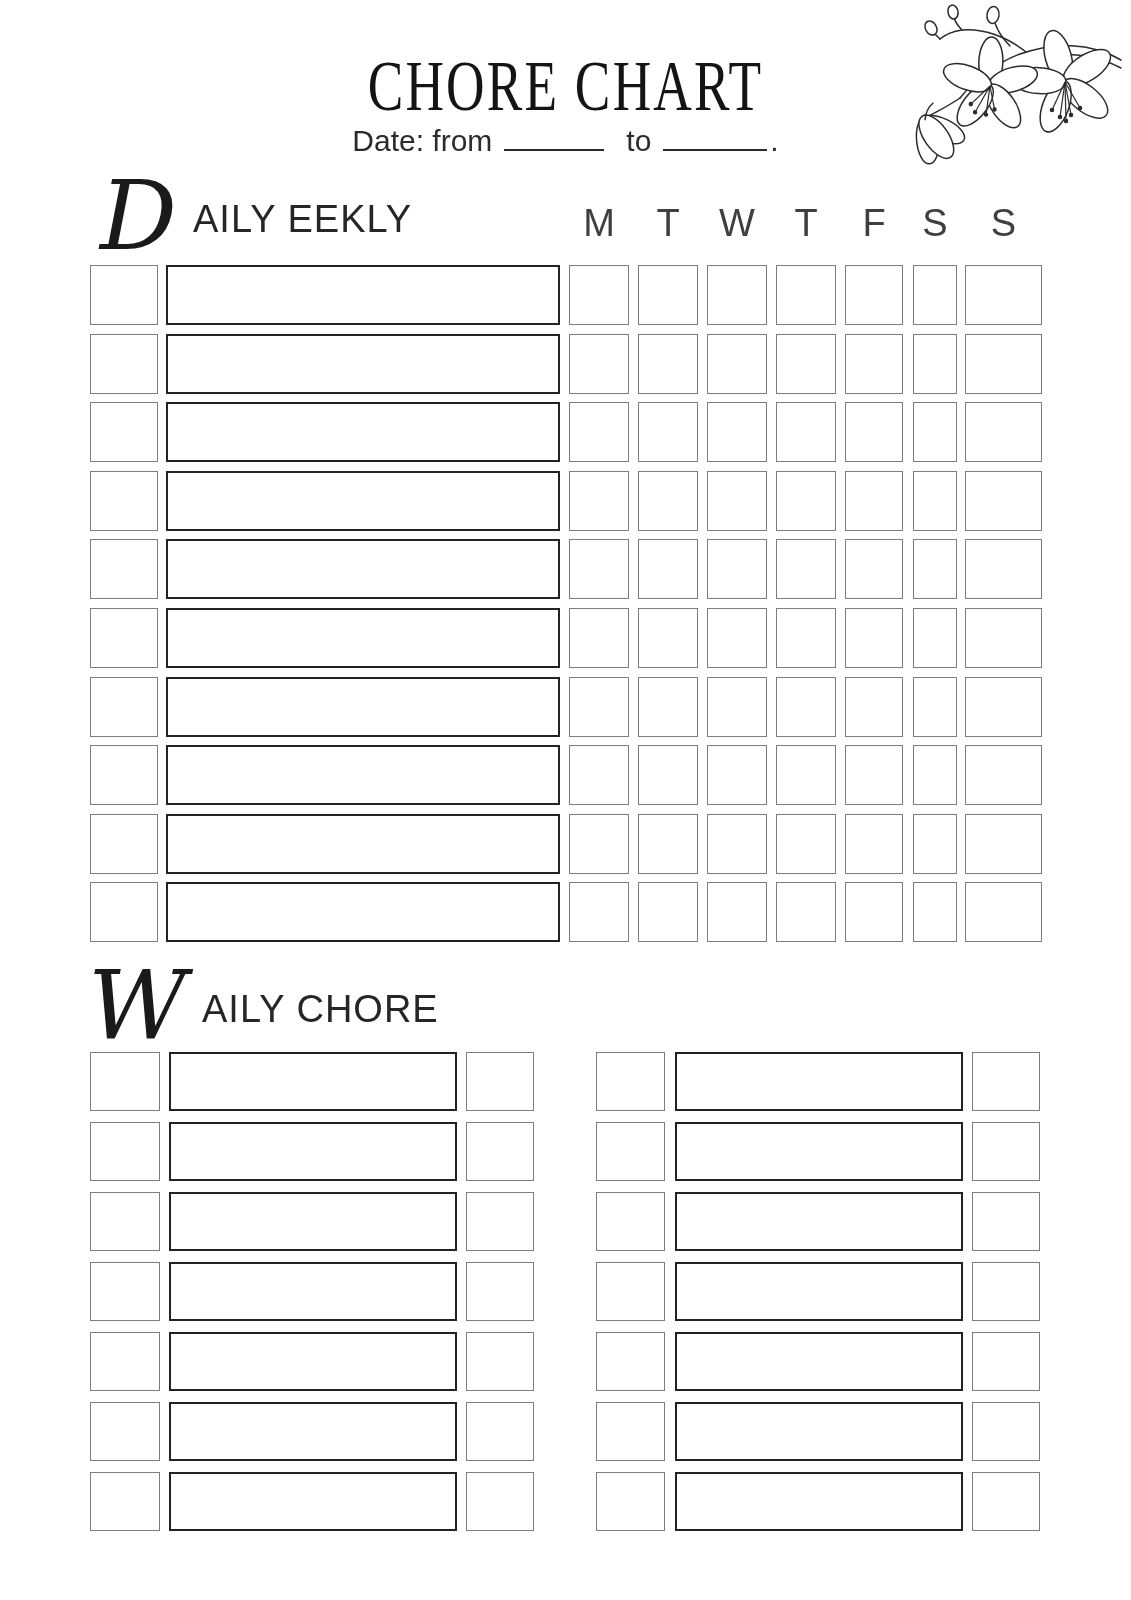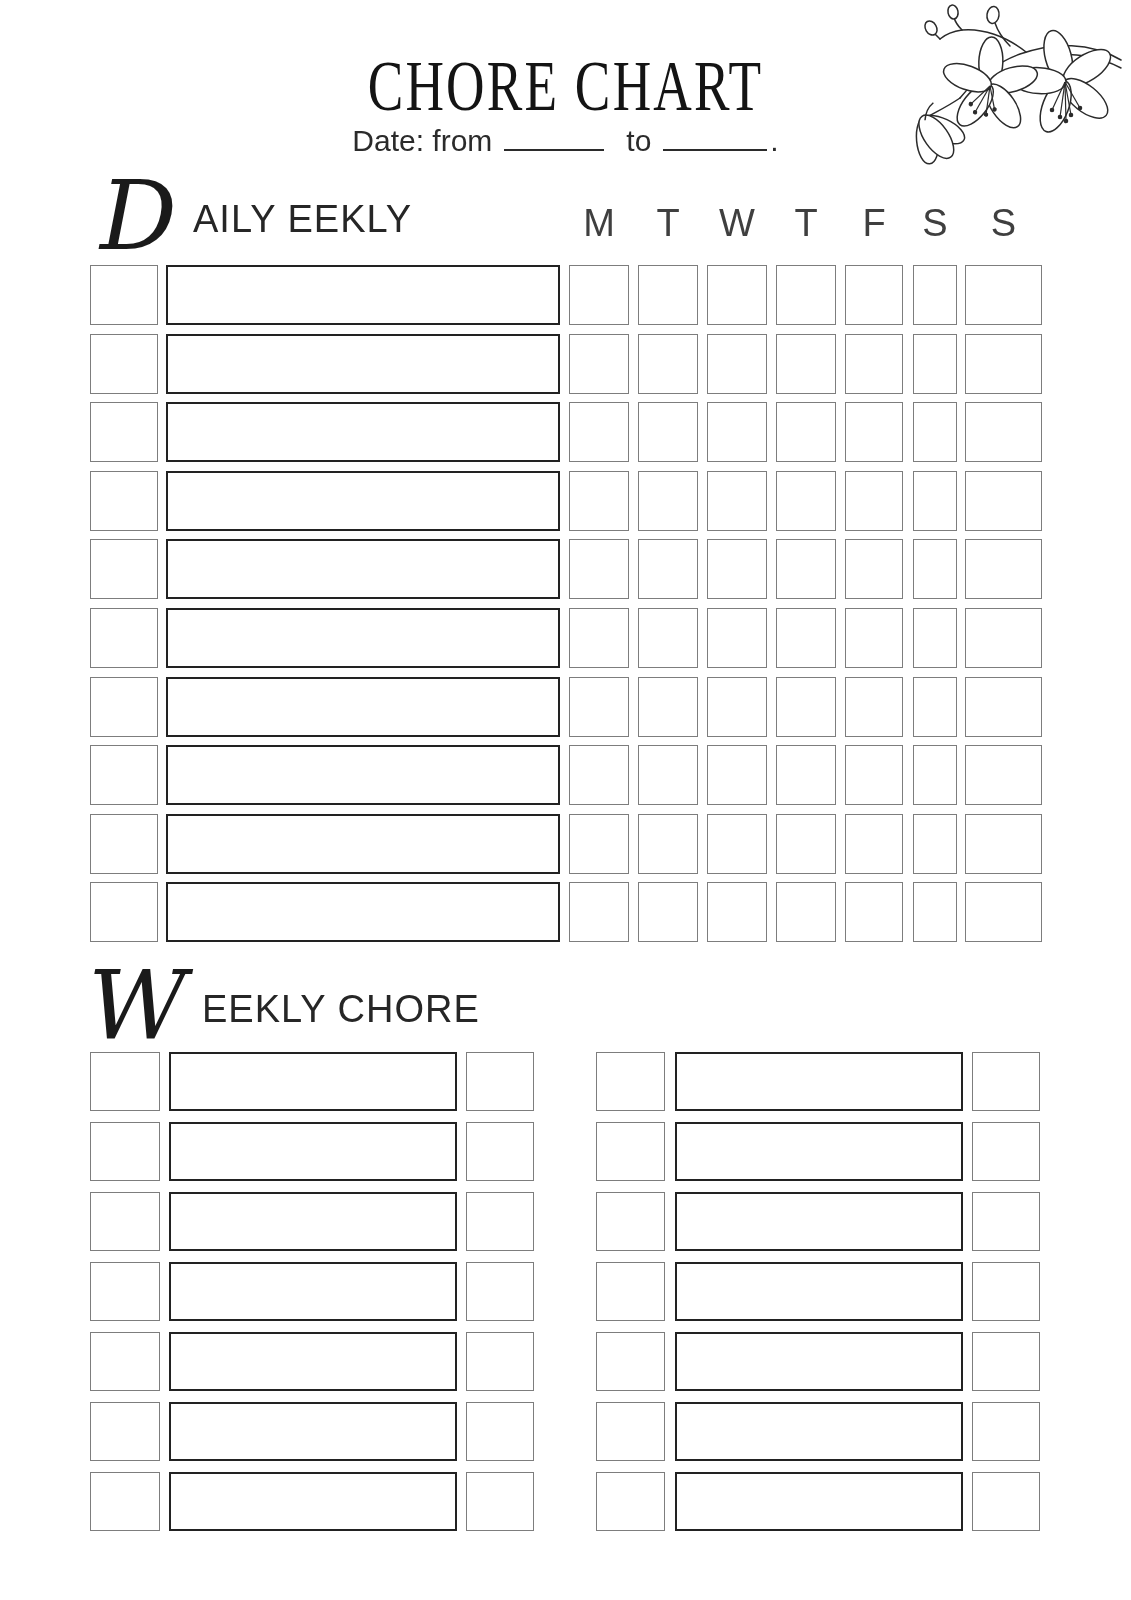--- a/index.html
+++ b/index.html
@@ -264,21 +264,21 @@
       <div class="cb" style="left: 569px; top: 882px; width: 60px; height: 60px;"></div>
       <div class="cb" style="left: 638px; top: 882px; width: 60px; height: 60px;"></div>
       <div class="cb" style="left: 707px; top: 882px; width: 60px; height: 60px;"></div>
       <div class="cb" style="left: 776px; top: 882px; width: 60px; height: 60px;"></div>
       <div class="cb" style="left: 845px; top: 882px; width: 58px; height: 60px;"></div>
       <div class="cb" style="left: 913px; top: 882px; width: 44px; height: 60px;"></div>
       <div class="cb" style="left: 965px; top: 882px; width: 77px; height: 60px;"></div>
     </div>
 
   <div class="initial weekly-initial">W</div>
-  <div class="heading-rest weekly-rest">EEKLY CHORE</div>
+  <div class="heading-rest weekly-rest">AILY CHORE</div>
   <div id="weekly-rows">
       <div class="cb" style="left: 90px; top: 1052px; width: 70px; height: 59px;"></div>
       <div class="field" style="left: 169px; top: 1052px; width: 288px; height: 59px;"></div>
       <div class="cb" style="left: 466px; top: 1052px; width: 68px; height: 59px;"></div>
       <div class="cb" style="left: 90px; top: 1122px; width: 70px; height: 59px;"></div>
       <div class="field" style="left: 169px; top: 1122px; width: 288px; height: 59px;"></div>
       <div class="cb" style="left: 466px; top: 1122px; width: 68px; height: 59px;"></div>
       <div class="cb" style="left: 90px; top: 1192px; width: 70px; height: 59px;"></div>
       <div class="field" style="left: 169px; top: 1192px; width: 288px; height: 59px;"></div>
       <div class="cb" style="left: 466px; top: 1192px; width: 68px; height: 59px;"></div>

